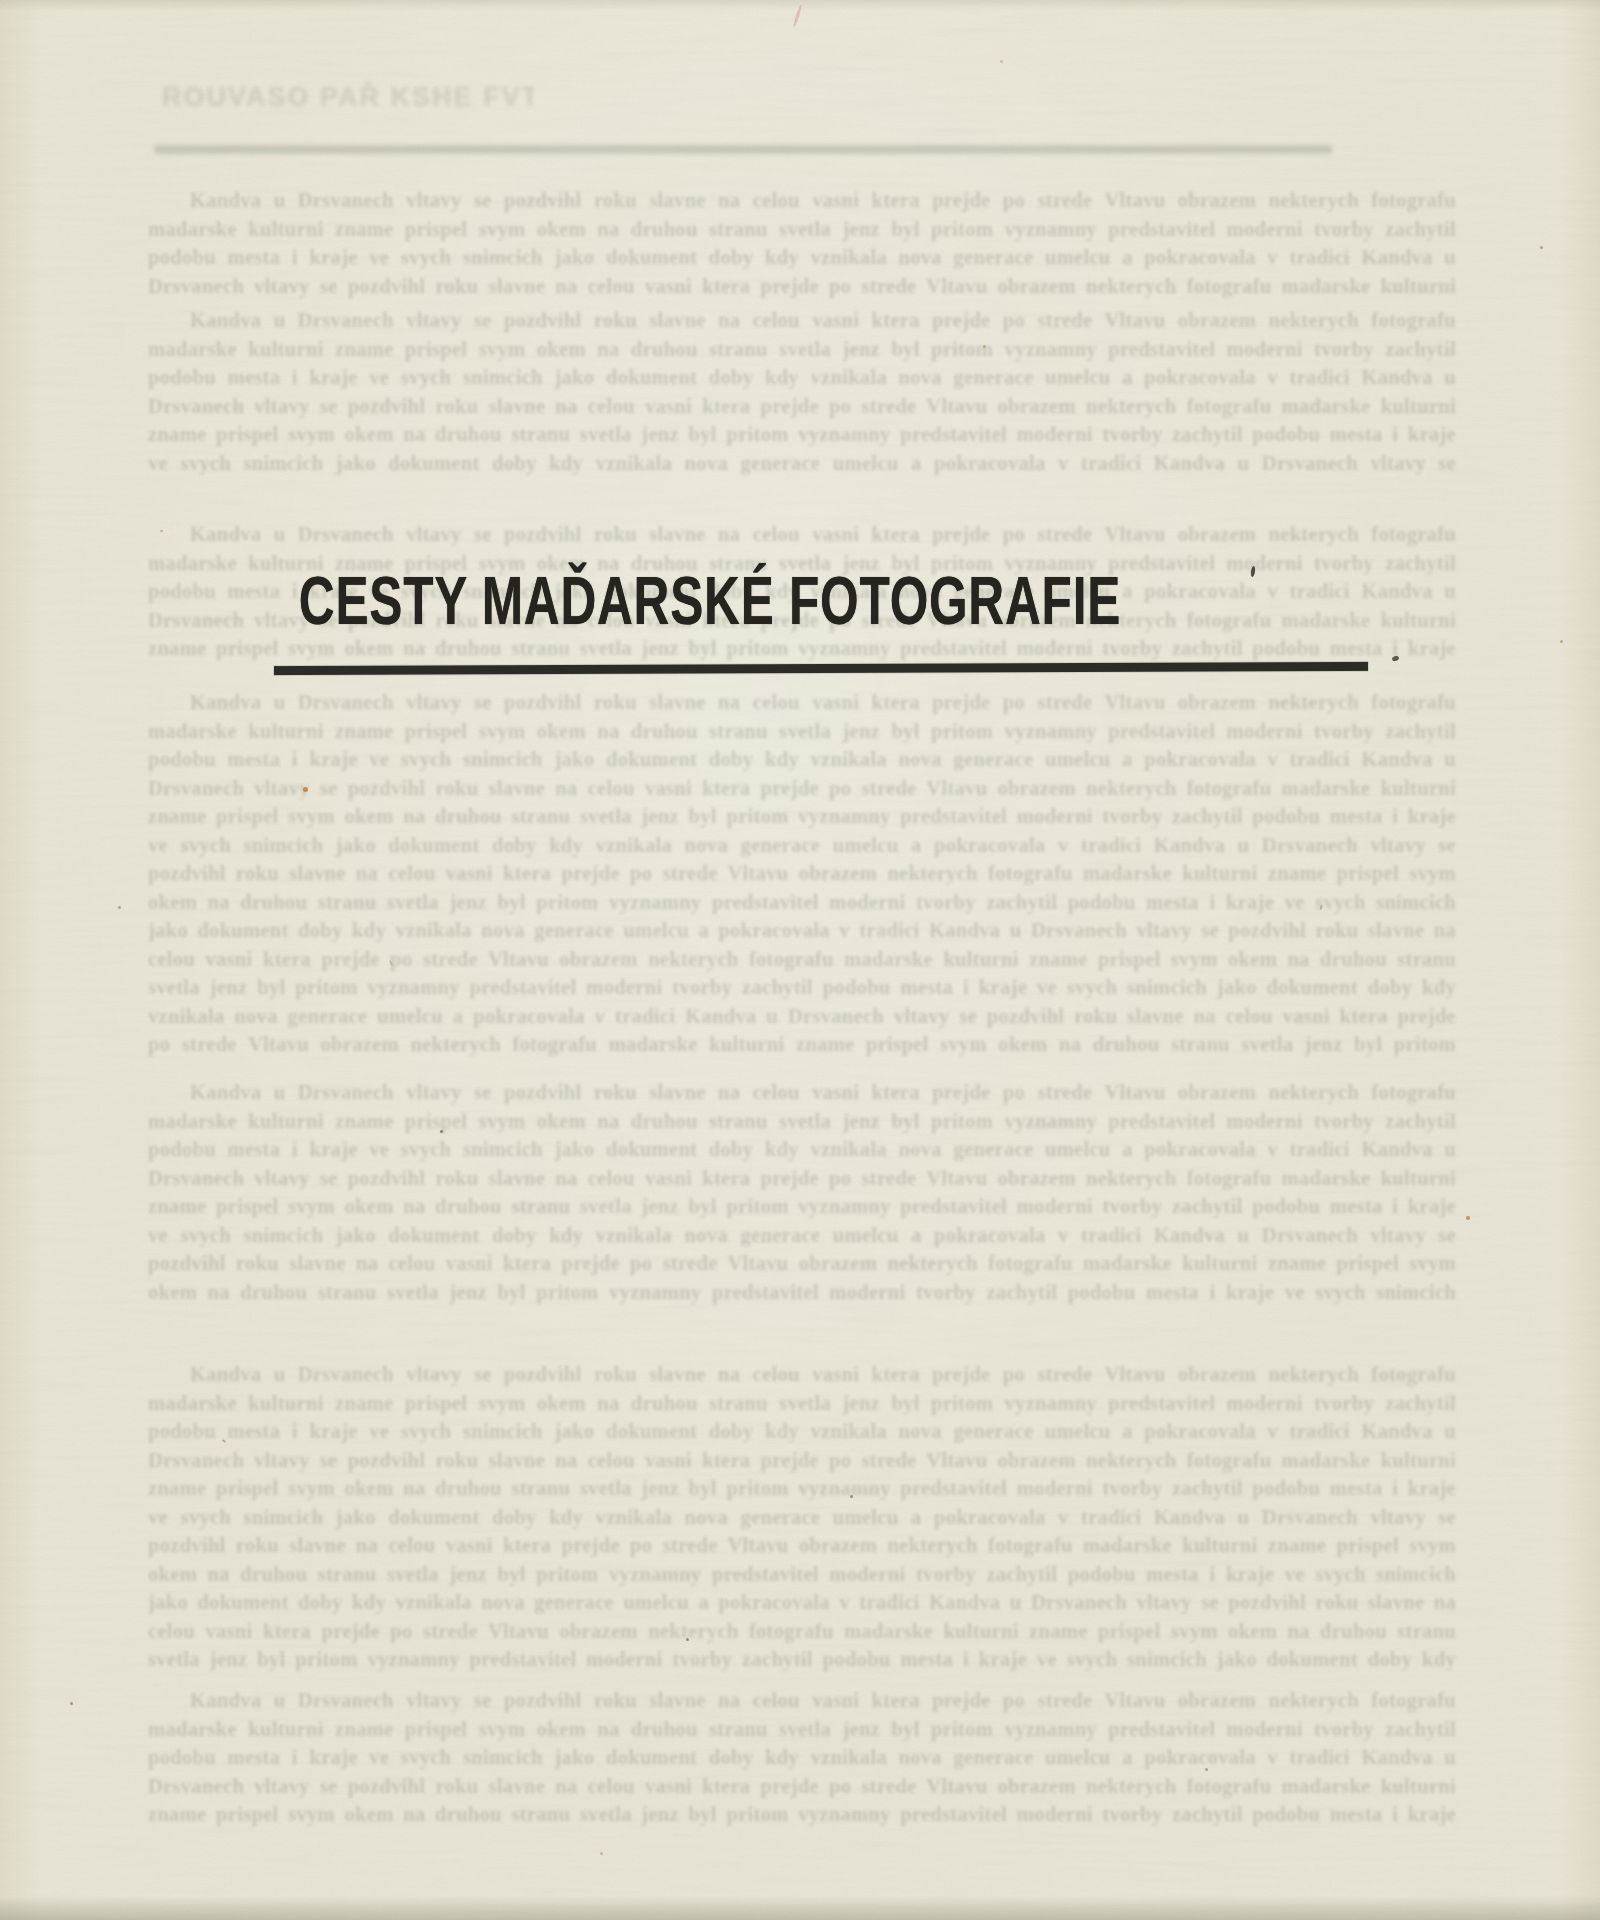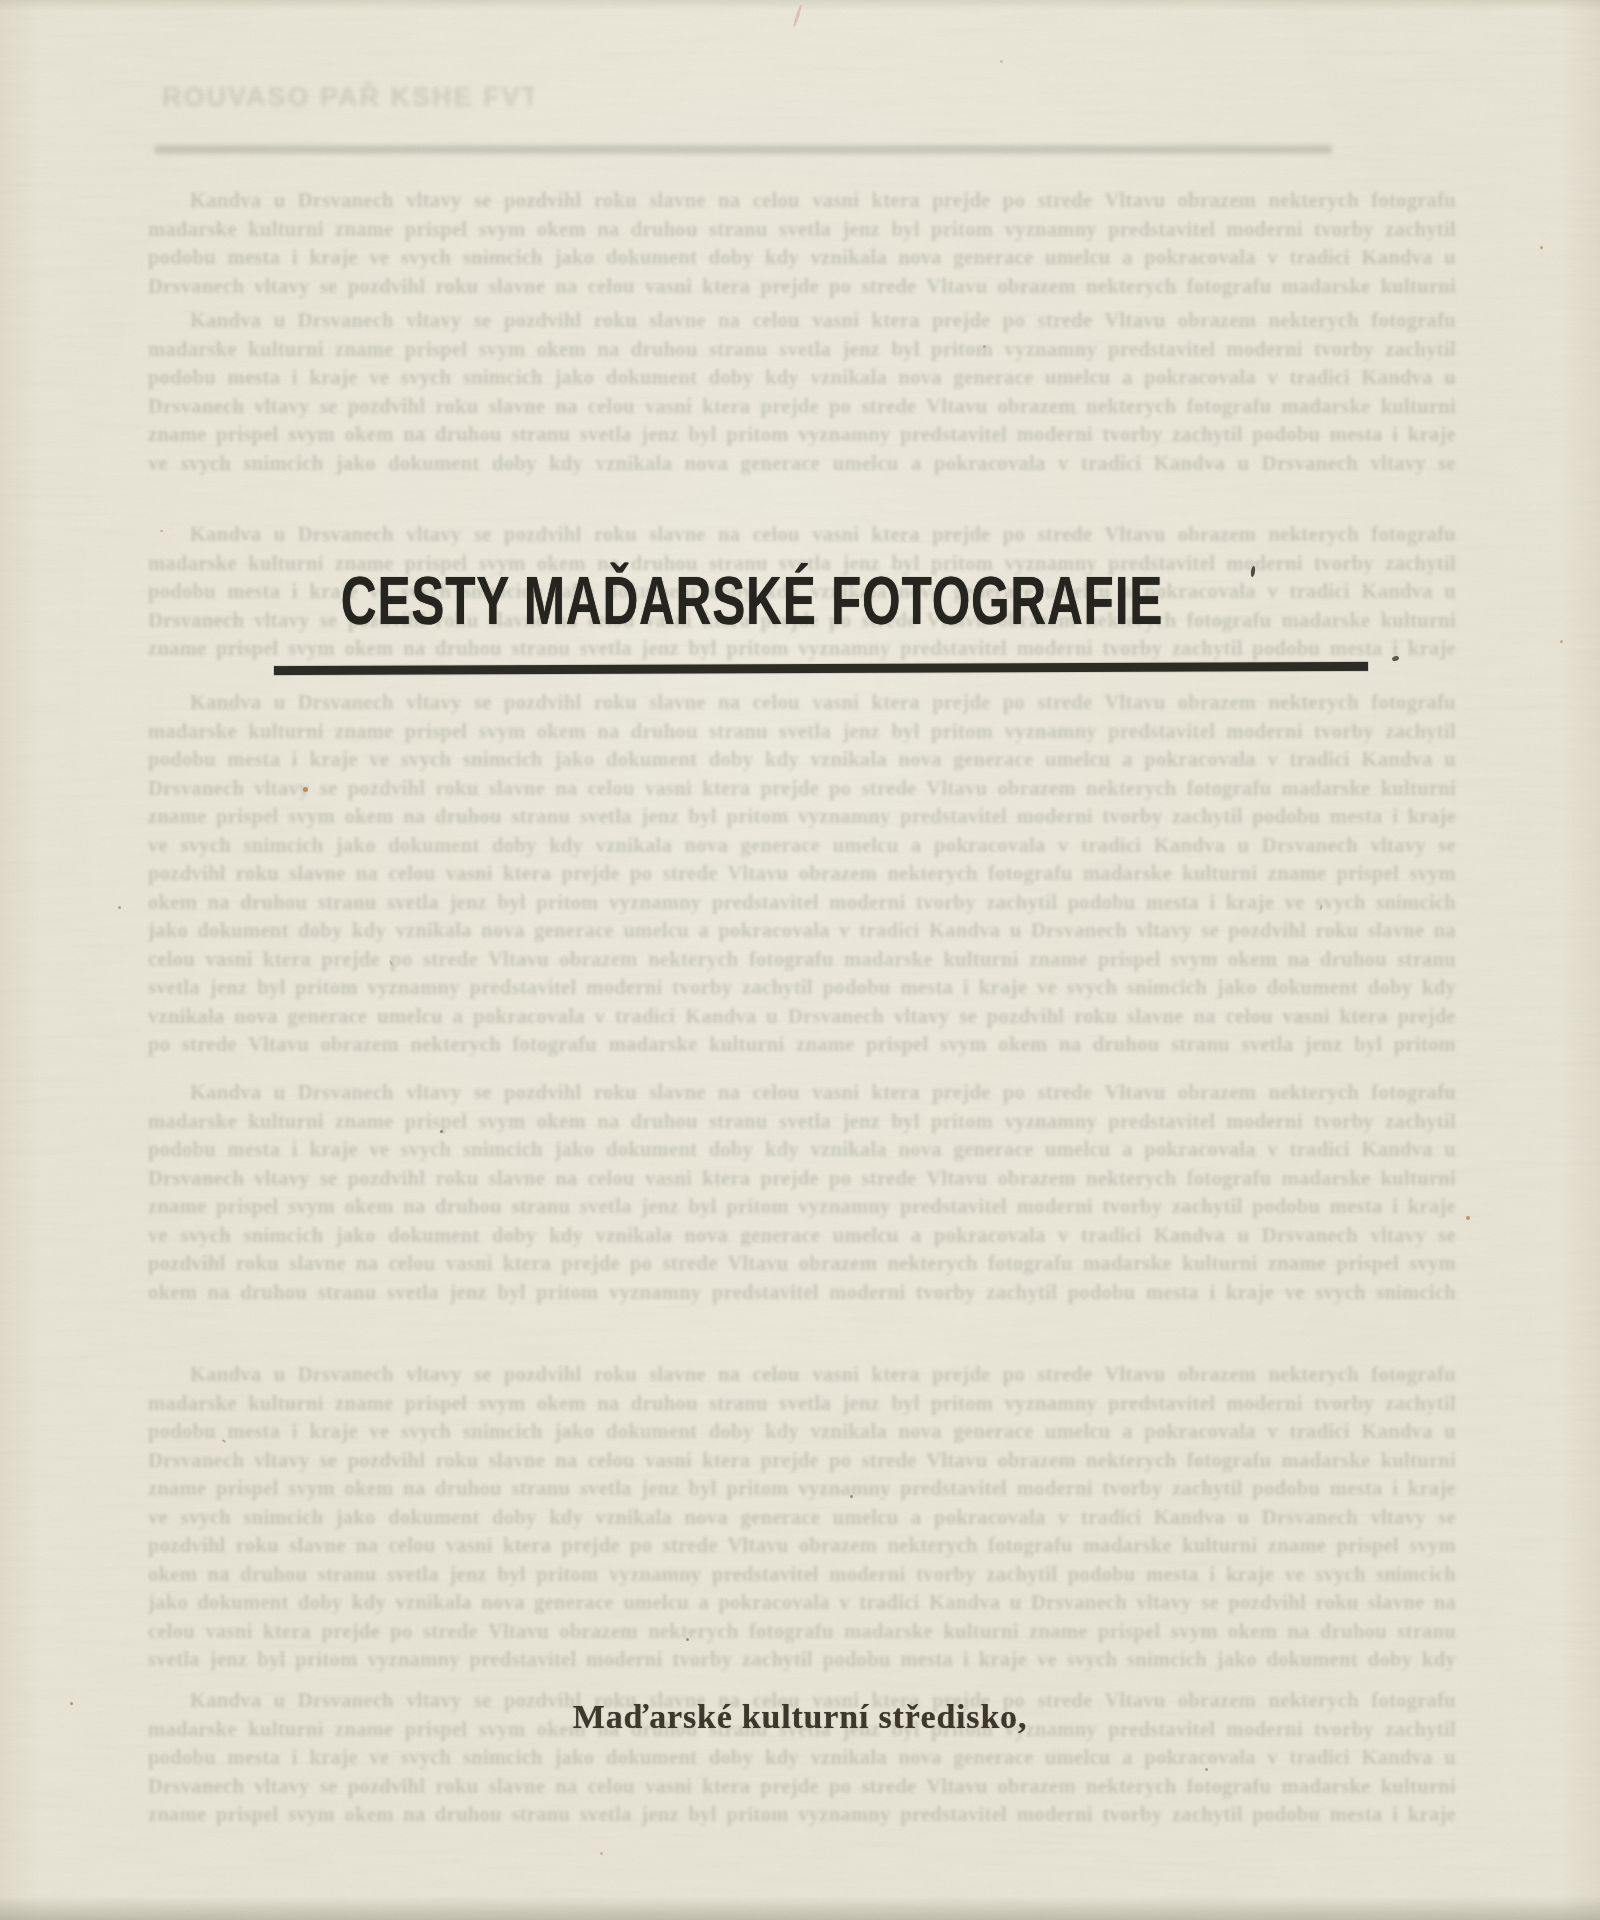--- a/index.html
+++ b/index.html
@@ -33,21 +33,21 @@
     font-family:"Liberation Sans", sans-serif;font-weight:700;
     font-size:27px;letter-spacing:2px;white-space:nowrap;overflow:hidden;
     color:#949a8a;opacity:.30;filter:blur(2px);
   }
   .ghost-rule{
     position:absolute;left:154px;top:145px;width:1178px;height:9px;
     background:#b0b3a4;opacity:.55;filter:blur(2.2px);border-radius:4px;
   }
 
   
-  .title-wrap{position:absolute;left:0;top:566px;width:1419px;text-align:center;padding-left:42px;}
+  .title-wrap{position:absolute;left:0;top:566px;width:1419px;text-align:center;}
   .doc-title{
     display:inline-block;
     font-family:"Liberation Sans", sans-serif;font-weight:700;
     font-size:69px;line-height:70px;letter-spacing:1px;
     color:#26241f;
     transform:scaleX(0.72);transform-origin:50% 50%;
     white-space:nowrap;
     text-shadow:0 0 1px rgba(38,36,31,.85);
     filter:blur(.3px);
   }
@@ -87,21 +87,20 @@
       <div class="ghost-para" style="top: 1360px; height: 313px;">Kandva u Drsvanech vltavy se pozdvihl roku slavne na celou vasni ktera prejde po strede Vltavu obrazem nekterych fotografu madarske kulturni zname prispel svym okem na druhou stranu svetla jenz byl pritom vyznamny predstavitel moderni tvorby zachytil podobu mesta i kraje ve svych snimcich jako dokument doby kdy vznikala nova generace umelcu a pokracovala v tradici Kandva u Drsvanech vltavy se pozdvihl roku slavne na celou vasni ktera prejde po strede Vltavu obrazem nekterych fotografu madarske kulturni zname prispel svym okem na druhou stranu svetla jenz byl pritom vyznamny predstavitel moderni tvorby zachytil podobu mesta i kraje ve svych snimcich jako dokument doby kdy vznikala nova generace umelcu a pokracovala v tradici Kandva u Drsvanech vltavy se pozdvihl roku slavne na celou vasni ktera prejde po strede Vltavu obrazem nekterych fotografu madarske kulturni zname prispel svym okem na druhou stranu svetla jenz byl pritom vyznamny predstavitel moderni tvorby zachytil podobu mesta i kraje ve svych snimcich jako dokument doby kdy vznikala nova generace umelcu a pokracovala v tradici Kandva u Drsvanech vltavy se pozdvihl roku slavne na celou vasni ktera prejde po strede Vltavu obrazem nekterych fotografu madarske kulturni zname prispel svym okem na druhou stranu svetla jenz byl pritom vyznamny predstavitel moderni tvorby zachytil podobu mesta i kraje ve svych snimcich jako dokument doby kdy vznikala nova generace umelcu a pokracovala v tradici Kandva u Drsvanech vltavy se pozdvihl roku slavne na celou vasni ktera prejde po strede Vltavu obrazem nekterych fotografu madarske kulturni zname prispel svym okem na druhou stranu svetla jenz byl pritom vyznamny predstavitel moderni tvorby zachytil podobu mesta i kraje ve svych snimcich jako dokument doby kdy vznikala nova generace umelcu a pokracovala v tradici </div>
       <div class="ghost-para" style="top: 1686px; height: 142px;">Kandva u Drsvanech vltavy se pozdvihl roku slavne na celou vasni ktera prejde po strede Vltavu obrazem nekterych fotografu madarske kulturni zname prispel svym okem na druhou stranu svetla jenz byl pritom vyznamny predstavitel moderni tvorby zachytil podobu mesta i kraje ve svych snimcich jako dokument doby kdy vznikala nova generace umelcu a pokracovala v tradici Kandva u Drsvanech vltavy se pozdvihl roku slavne na celou vasni ktera prejde po strede Vltavu obrazem nekterych fotografu madarske kulturni zname prispel svym okem na druhou stranu svetla jenz byl pritom vyznamny predstavitel moderni tvorby zachytil podobu mesta i kraje ve svych snimcich jako dokument doby kdy vznikala nova generace umelcu a pokracovala v tradici </div>
     </div>
 
   <div class="title-wrap">
     <span class="doc-title">CESTY MAĎARSKÉ FOTOGRAFIE</span>
   </div>
 
   <div class="title-rule"></div>
 
-  <div class="publisher l1">Maďarské kulturní středisko,</div>
 
   <div>
       <div class="speck" style="left: 796px; top: 4px; width: 3px; height: 24px; background: rgb(217, 160, 160); opacity: 0.55; transform: rotate(18deg);"></div>
       <div class="speck" style="left: 1251px; top: 566px; width: 4px; height: 11px; background: rgb(51, 49, 42); opacity: 0.85; transform: rotate(8deg);"></div>
       <div class="speck" style="left: 1392px; top: 656px; width: 7px; height: 5px; background: rgb(58, 56, 47); opacity: 0.8; transform: rotate(-20deg);"></div>
       <div class="speck" style="left: 303px; top: 787px; width: 5px; height: 5px; background: rgb(192, 122, 58); opacity: 0.8; transform: rotate(0deg);"></div>
       <div class="speck" style="left: 1466px; top: 1216px; width: 4px; height: 4px; background: rgb(185, 122, 69); opacity: 0.75; transform: rotate(0deg);"></div>
       <div class="speck" style="left: 118px; top: 906px; width: 3px; height: 3px; background: rgb(139, 139, 128); opacity: 0.7; transform: rotate(0deg);"></div>
       <div class="speck" style="left: 1540px; top: 246px; width: 3px; height: 3px; background: rgb(168, 133, 79); opacity: 0.7; transform: rotate(0deg);"></div>
       <div class="speck" style="left: 686px; top: 1638px; width: 3px; height: 3px; background: rgb(111, 106, 88); opacity: 0.7; transform: rotate(0deg);"></div>

